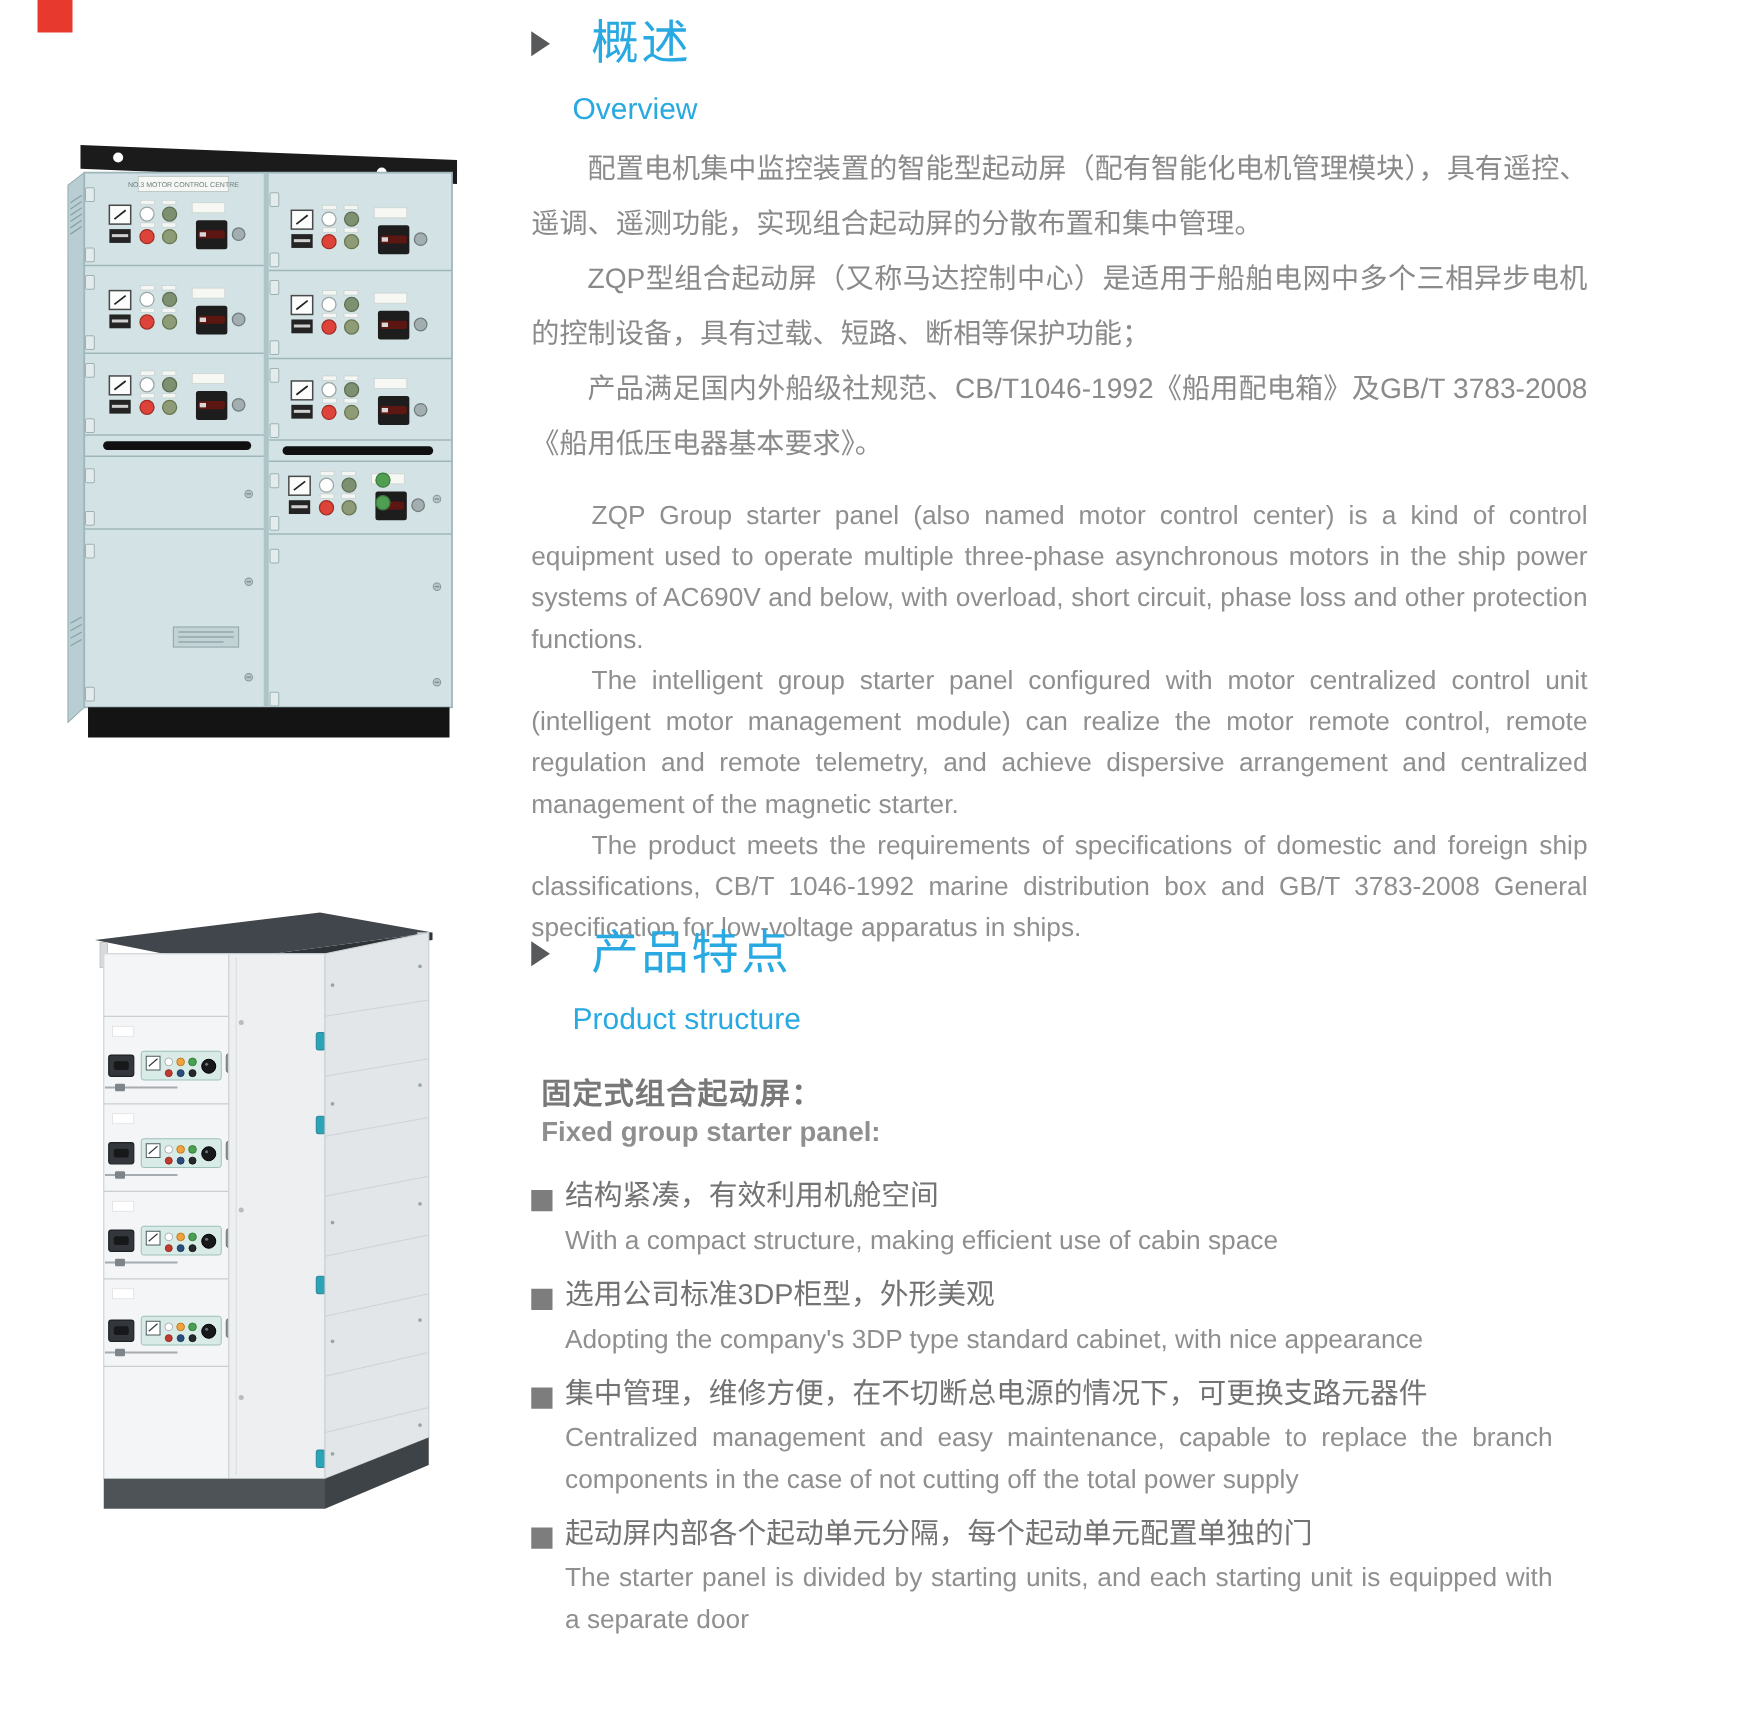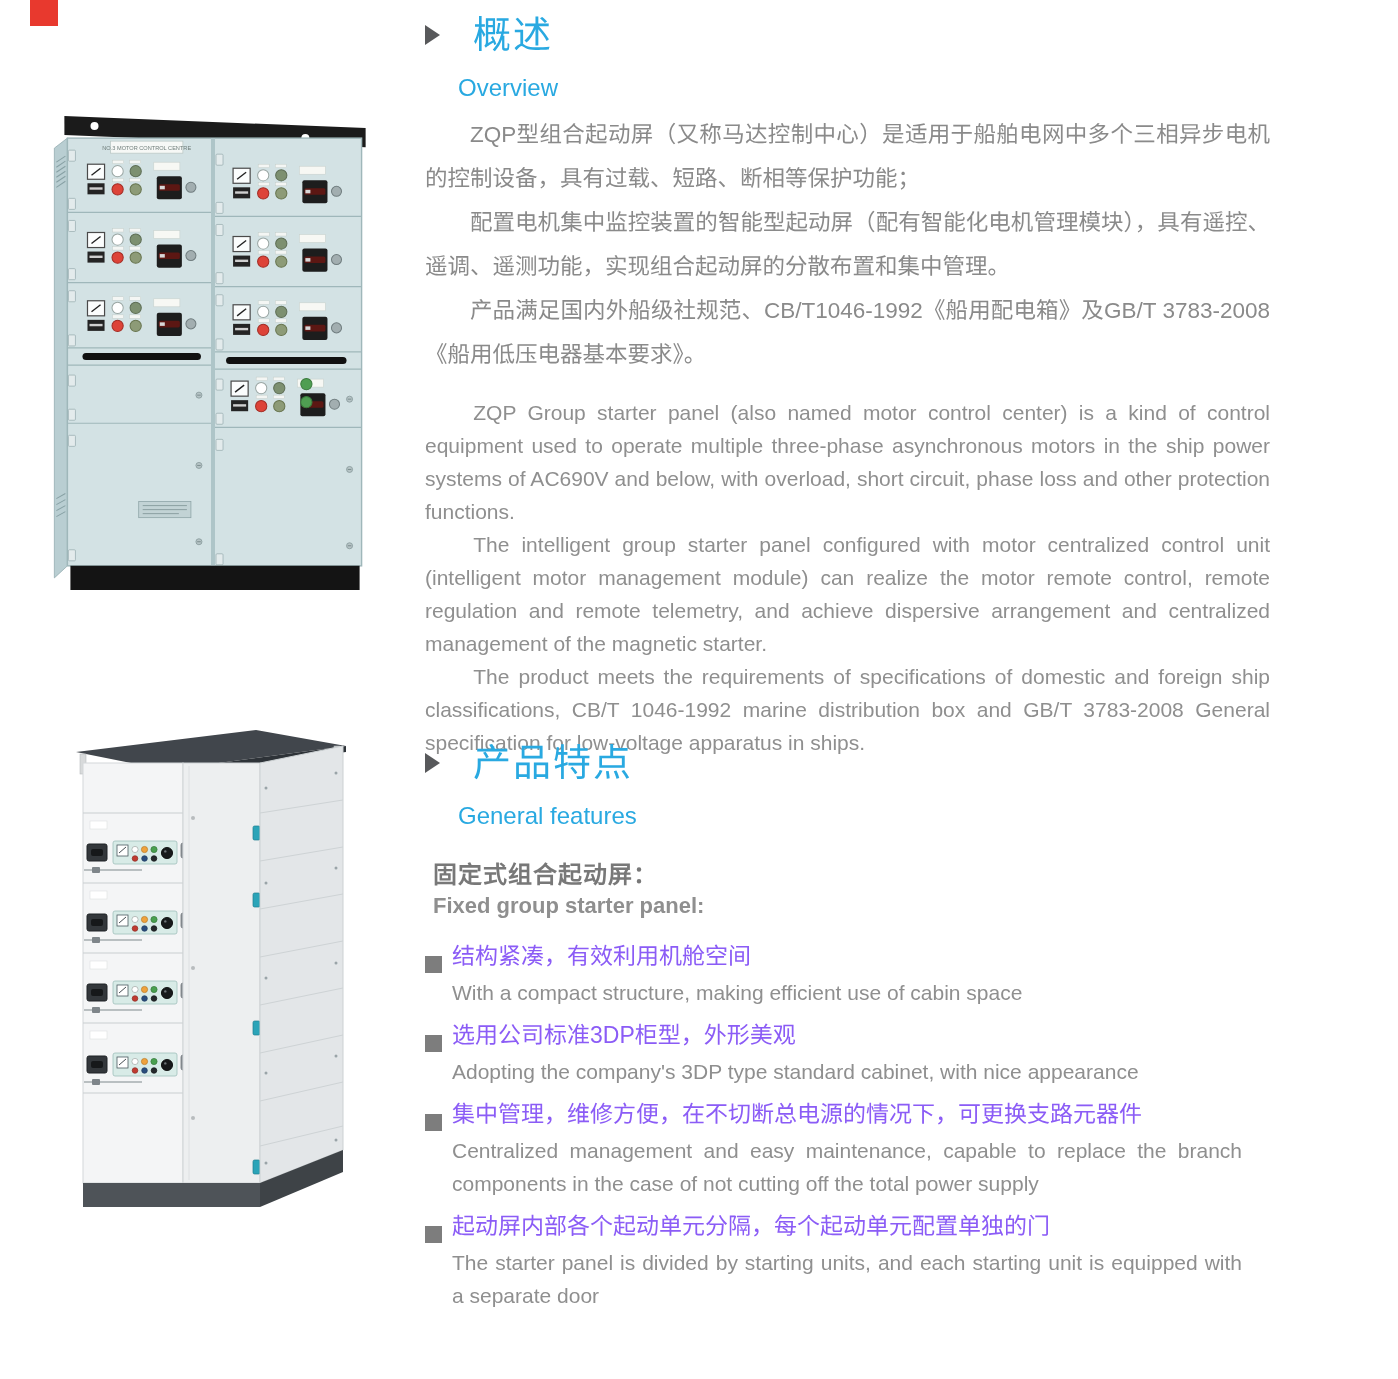--- a/index.html
+++ b/index.html
@@ -55,22 +55,22 @@
 
   .feat-sub-zh {
     margin:24px 0 3px 8px;
     font-size:24px; color:#787878; font-weight:bold; letter-spacing:1px;
   }
   .feat-sub-en { margin-left:8px; font-size:22px; color:#8f8f8f;font-weight:bold; }
 
   .feat-list { list-style:none; margin-top:20px; }
   .feat-item { margin-bottom:9px; }
   .feat-zh {
-    display:flex; align-items:flex-end;
-    font-size:23px; line-height:34px; color:#8b5cf6;
+    display:flex; align-items:center;
+    font-size:23px; line-height:34px; color:#737373;
   }
   .sq {
     flex:0 0 auto;
     width:17px; height:17px; margin:8px 10px 0 0;
     background:#7d7d7d;
   }
   .feat-en {
     margin:3px 16px 0 27px;
     font-size:21px; line-height:33px; color:#8f8f8f;
     text-align:justify;
@@ -315,38 +315,38 @@
 </div>
 
 <section class="section section-overview">
   <div class="sec-head">
     <span class="tri"></span>
     <h1 class="title-zh">概述</h1>
   </div>
   <h2 class="title-en">Overview</h2>
 
   <div class="zh-block">
+    <p class="para-zh">配置电机集中监控装置的智能型起动屏（配有智能化电机管理模块），具有遥控、遥调、遥测功能，实现组合起动屏的分散布置和集中管理。</p>
     <p class="para-zh">ZQP型组合起动屏（又称马达控制中心）是适用于船舶电网中多个三相异步电机的控制设备，具有过载、短路、断相等保护功能；</p>
-    <p class="para-zh">配置电机集中监控装置的智能型起动屏（配有智能化电机管理模块），具有遥控、遥调、遥测功能，实现组合起动屏的分散布置和集中管理。</p>
     <p class="para-zh">产品满足国内外船级社规范、CB/T1046-1992《船用配电箱》及GB/T 3783-2008《船用低压电器基本要求》。</p>
   </div>
 
   <div class="en-block">
     <p class="para-en">ZQP Group starter panel (also named motor control center) is a kind of control equipment used to operate multiple three-phase asynchronous motors in the ship power systems of AC690V and below, with overload, short circuit, phase loss and other protection functions.</p>
     <p class="para-en">The intelligent group starter panel configured with motor centralized control unit (intelligent motor management module) can realize the motor remote control, remote regulation and remote telemetry, and achieve dispersive arrangement and centralized management of the magnetic starter.</p>
     <p class="para-en">The product meets the requirements of specifications of domestic and foreign ship classifications, CB/T 1046-1992 marine distribution box and GB/T 3783-2008 General specification for low-voltage apparatus in ships.</p>
   </div>
 </section>
 
 <section class="section section-features">
   <div class="sec-head">
     <span class="tri"></span>
     <h1 class="title-zh">产品特点</h1>
   </div>
-  <h2 class="title-en">General features</h2>
+  <h2 class="title-en">Product structure</h2>
 
   <div class="feat-sub-zh">固定式组合起动屏：</div>
   <div class="feat-sub-en">Fixed group starter panel:</div>
 
   <ul class="feat-list">
     <li class="feat-item">
       <div class="feat-zh">
         <span class="sq"></span>
         <span>结构紧凑，有效利用机舱空间</span>
       </div>

